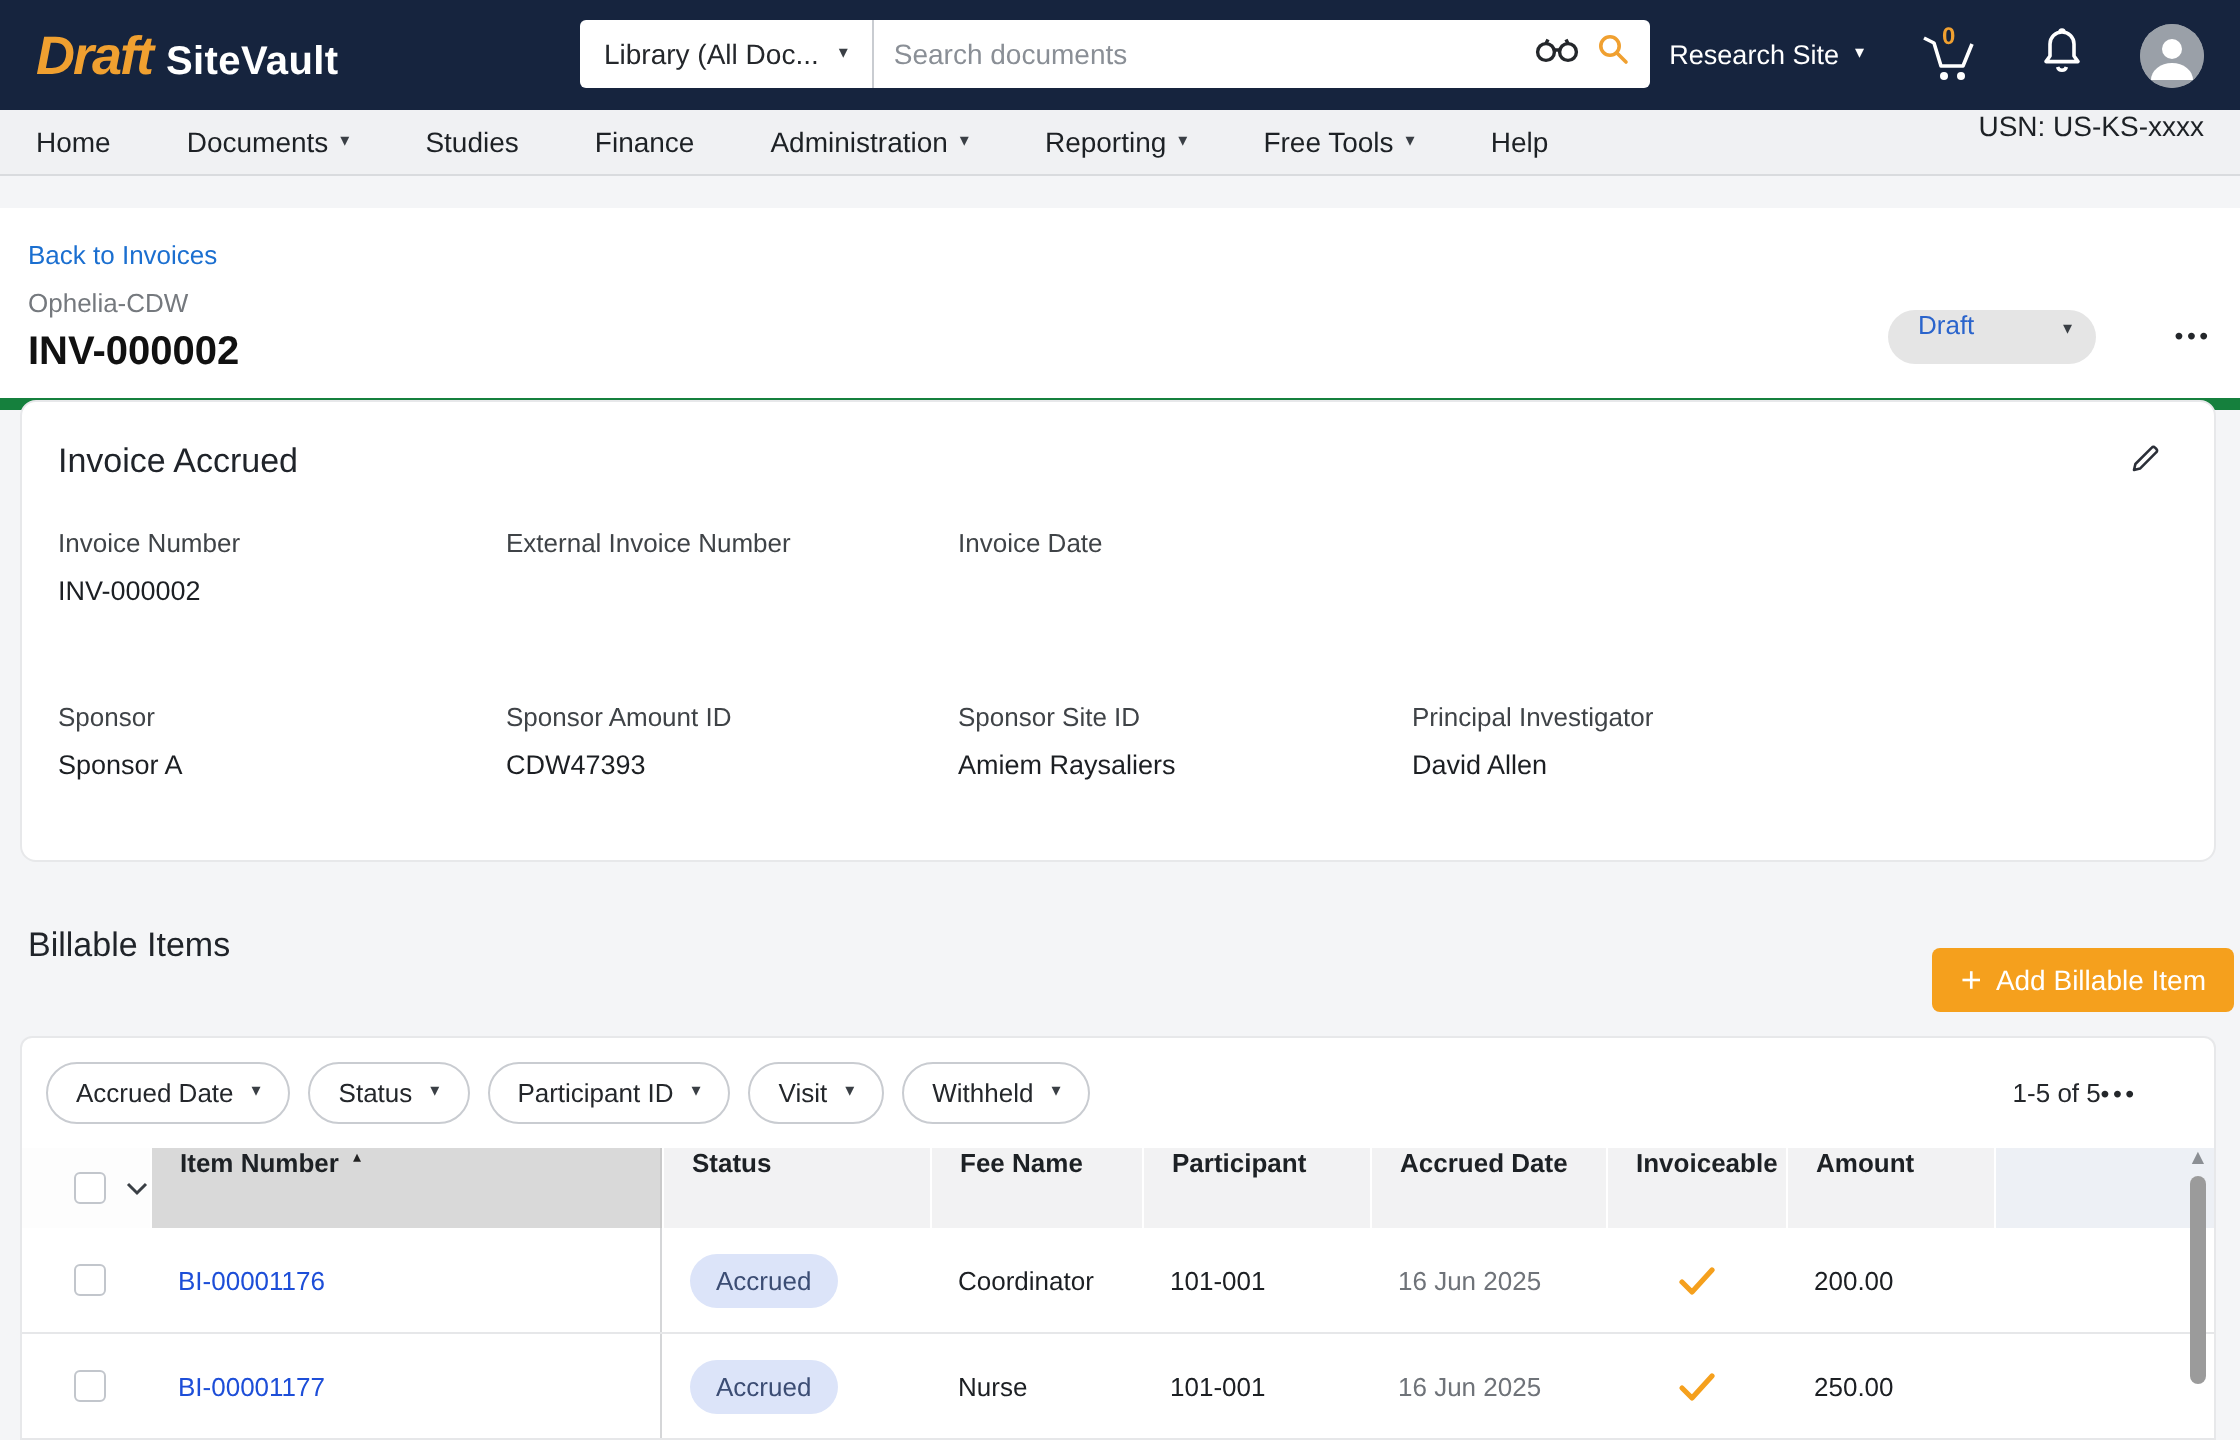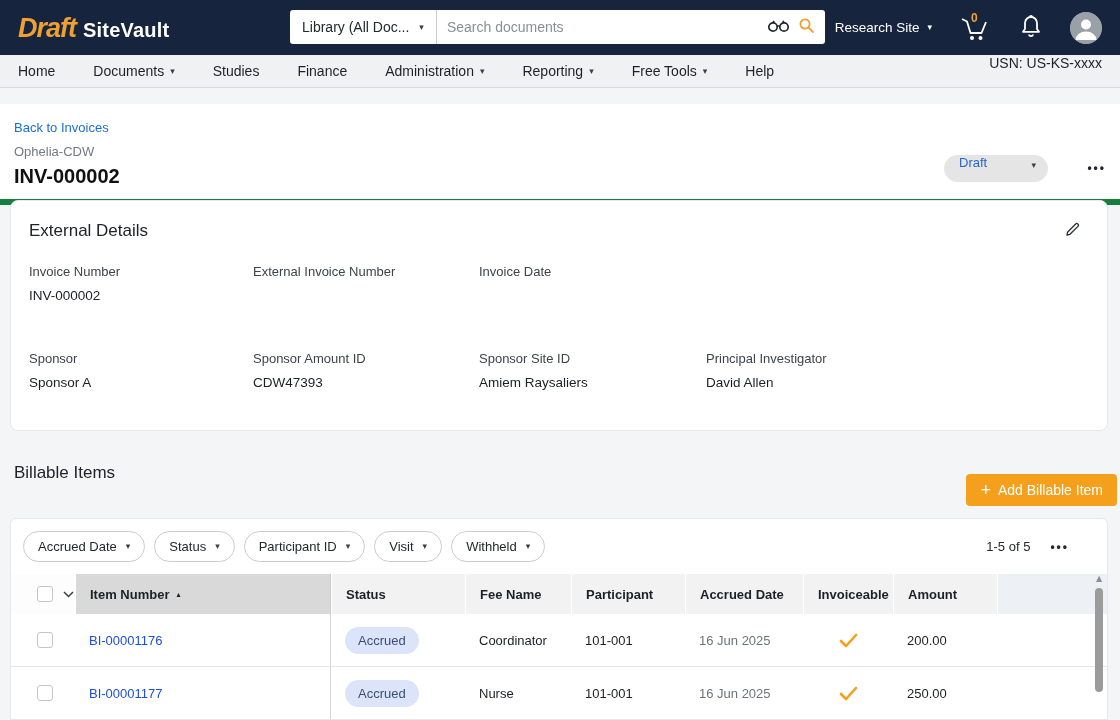--- a/index.html
+++ b/index.html
@@ -70,26 +70,26 @@
     background:#f5a01d; border:none; border-radius:4px; color:#fff; font-size:14px;
     display:flex; align-items:center; gap:7px; cursor:pointer; font-family:"Liberation Sans",sans-serif; }
   .add-btn .plus { font-size:18px; font-weight:400; line-height:1; margin-top:-1px; }
 
   .table-card { left:10px; top:518px; width:1098px; height:210px; border-radius:6px;
     overflow:hidden; }
   .filter-row { height:55px; display:flex; align-items:center; gap:9px; padding:0 12px; }
   .filter-pill { display:flex; align-items:center; gap:9px; height:31px; padding:0 14px;
     border:1px solid #c9ccd1; border-radius:16px; background:#fff; font-size:13px; color:#24272b;
     cursor:pointer; white-space:nowrap; font-family:"Liberation Sans",sans-serif; }
-  .filter-right { margin-left:auto; display:flex; align-items:center; gap:20px; padding-right:26px; }
+  .filter-right { margin-left:auto; display:flex; align-items:center; padding-right:26px; }
   .pagination { font-size:13px; color:#24272b; }
 
   .grid-row { display:grid; grid-template-columns:64px 256px 134px 106px 114px 118px 90px 104px 1fr; }
   .thead { height:40px; }
-  .th { display:flex; align-items:center; padding-left:14px; font-size:13px; font-weight:700;
+  .th { display:flex; padding-left:14px; font-size:13px; font-weight:700;
     color:#1d2125; background:#f2f2f3; border-left:1px solid #fff; }
   .th.cb-col { background:#fdfdfd; border-left:none; }
   .th.sorted { background:#d9d9d9; border-right:1px solid #c9c9c9; }
   .th.last { background:#edf0f5; }
   .sort-arrow { font-family:"DejaVu Sans",sans-serif; font-size:8px; color:#222; margin-left:7px; }
 
   .trow { height:53px; border-bottom:1px solid #e6e7e9; background:#fff; }
   .td { display:flex; align-items:center; padding-left:14px; font-size:13px; color:#1c1f23; }
   .td.divided { border-right:1px solid #d5d6d8; }
   .td.center { justify-content:center; padding-left:0; }
@@ -207,21 +207,21 @@
   <div class="context">Ophelia-CDW</div>
   <div class="record-title">INV-000002</div>
   <div class="status-pill">
     <span class="lbl">Draft</span>
     <span class="caret">▾</span>
   </div>
   <div class="dots record-dots">•••</div>
 </div>
 
 <div class="card invoice-card">
-  <div class="section-title">External Details</div>
+  <div class="section-title">Invoice Accrued</div>
   <div class="edit-icon">
     <svg width="17" height="17" viewBox="0 0 17 17">
       <path d="M3 14 l0.7-3 8.2-8.2 a1.1 1.1 0 0 1 1.6 0 l0.7 0.7 a1.1 1.1 0 0 1 0 1.6 l-8.2 8.2 z" fill="none" stroke="#2b2f38" stroke-width="1.3" stroke-linejoin="round"></path>
     </svg>
   </div>
 
   <div class="field-row r1">
     <div class="field">
       <div class="field-label">Invoice Number</div>
       <div class="field-value">INV-000002</div>

